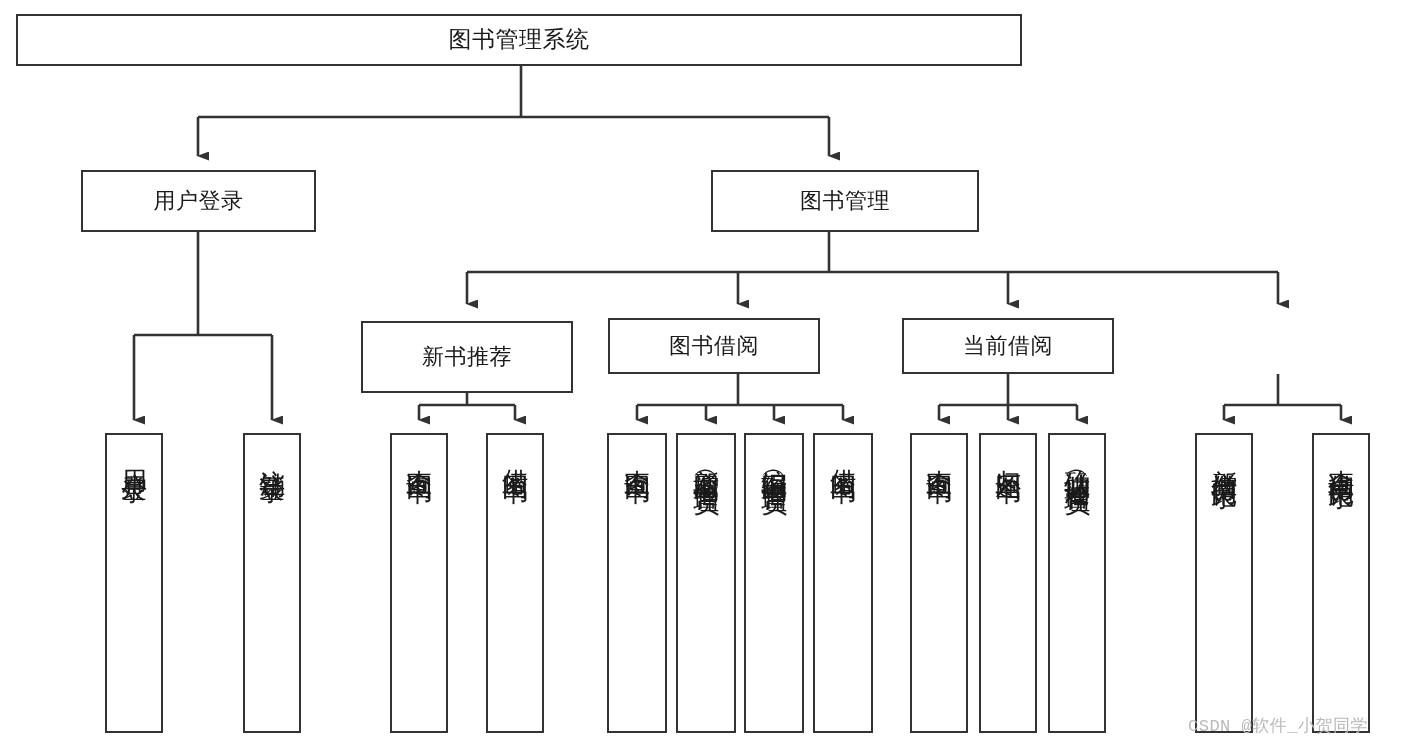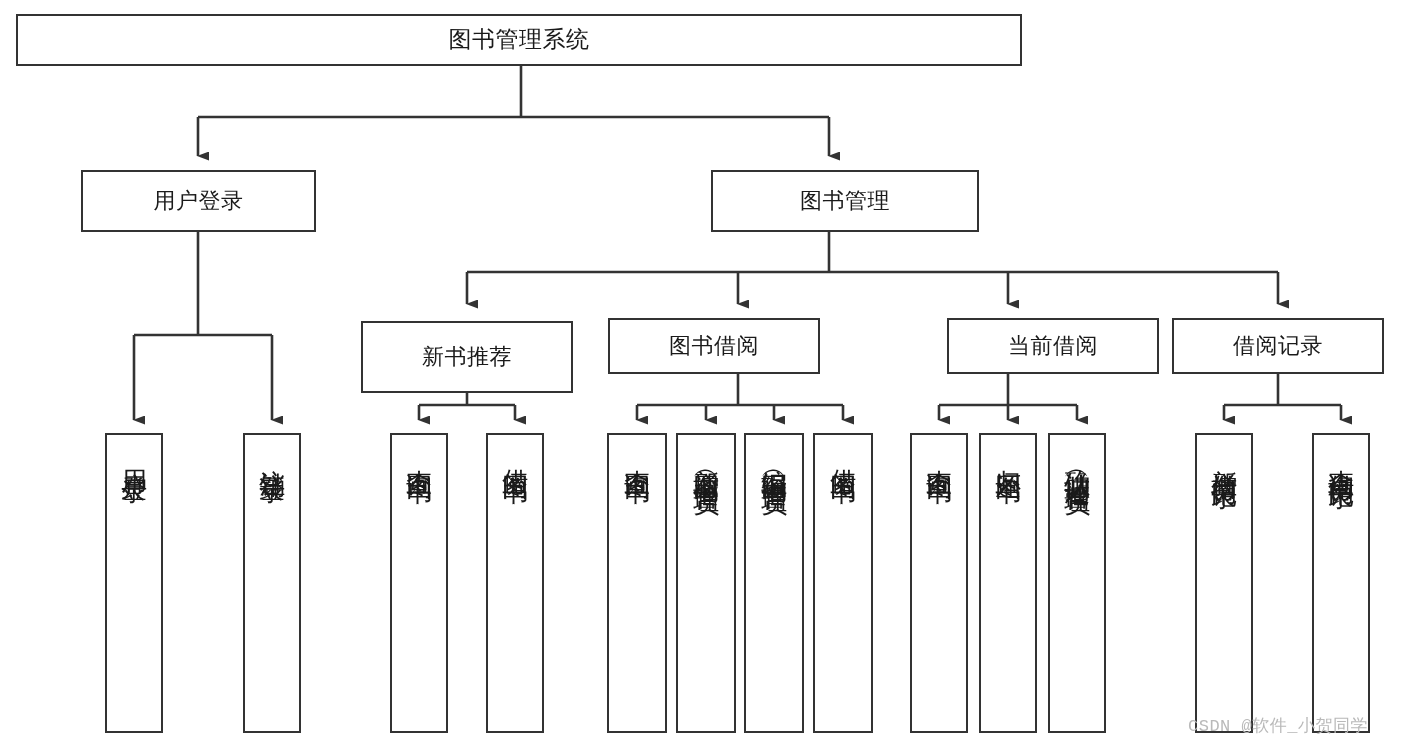--- a/index.html
+++ b/index.html
@@ -124,25 +124,22 @@
   <div class="node horiz" style="left:711px;top:170px;width:268px;height:62px;">
     <span class="label">图书管理</span>
   </div>
 
   <div class="node horiz" style="left:361px;top:321px;width:212px;height:72px;">
     <span class="label">新书推荐</span>
   </div>
   <div class="node horiz" style="left:608px;top:318px;width:212px;height:56px;">
     <span class="label">图书借阅</span>
   </div>
-  <div class="node horiz" style="left:902px;top:318px;width:212px;height:56px;margin-left:45px;">
+  <div class="node horiz" style="left:902px;top:318px;width:212px;height:56px;">
     <span class="label">当前借阅</span>
-  </div>
-  <div class="node horiz" style="left:1172px;top:318px;width:212px;height:56px;">
-    <span class="label">借阅记录</span>
   </div>
 
   <div class="node vert" style="left:105px;top:433px;width:58px;height:300px;">
     <span class="label">用户登录</span>
   </div>
   <div class="node vert" style="left:243px;top:433px;width:58px;height:300px;">
     <span class="label">注销登录</span>
   </div>
 
   <div class="node vert" style="left:390px;top:433px;width:58px;height:300px;">

